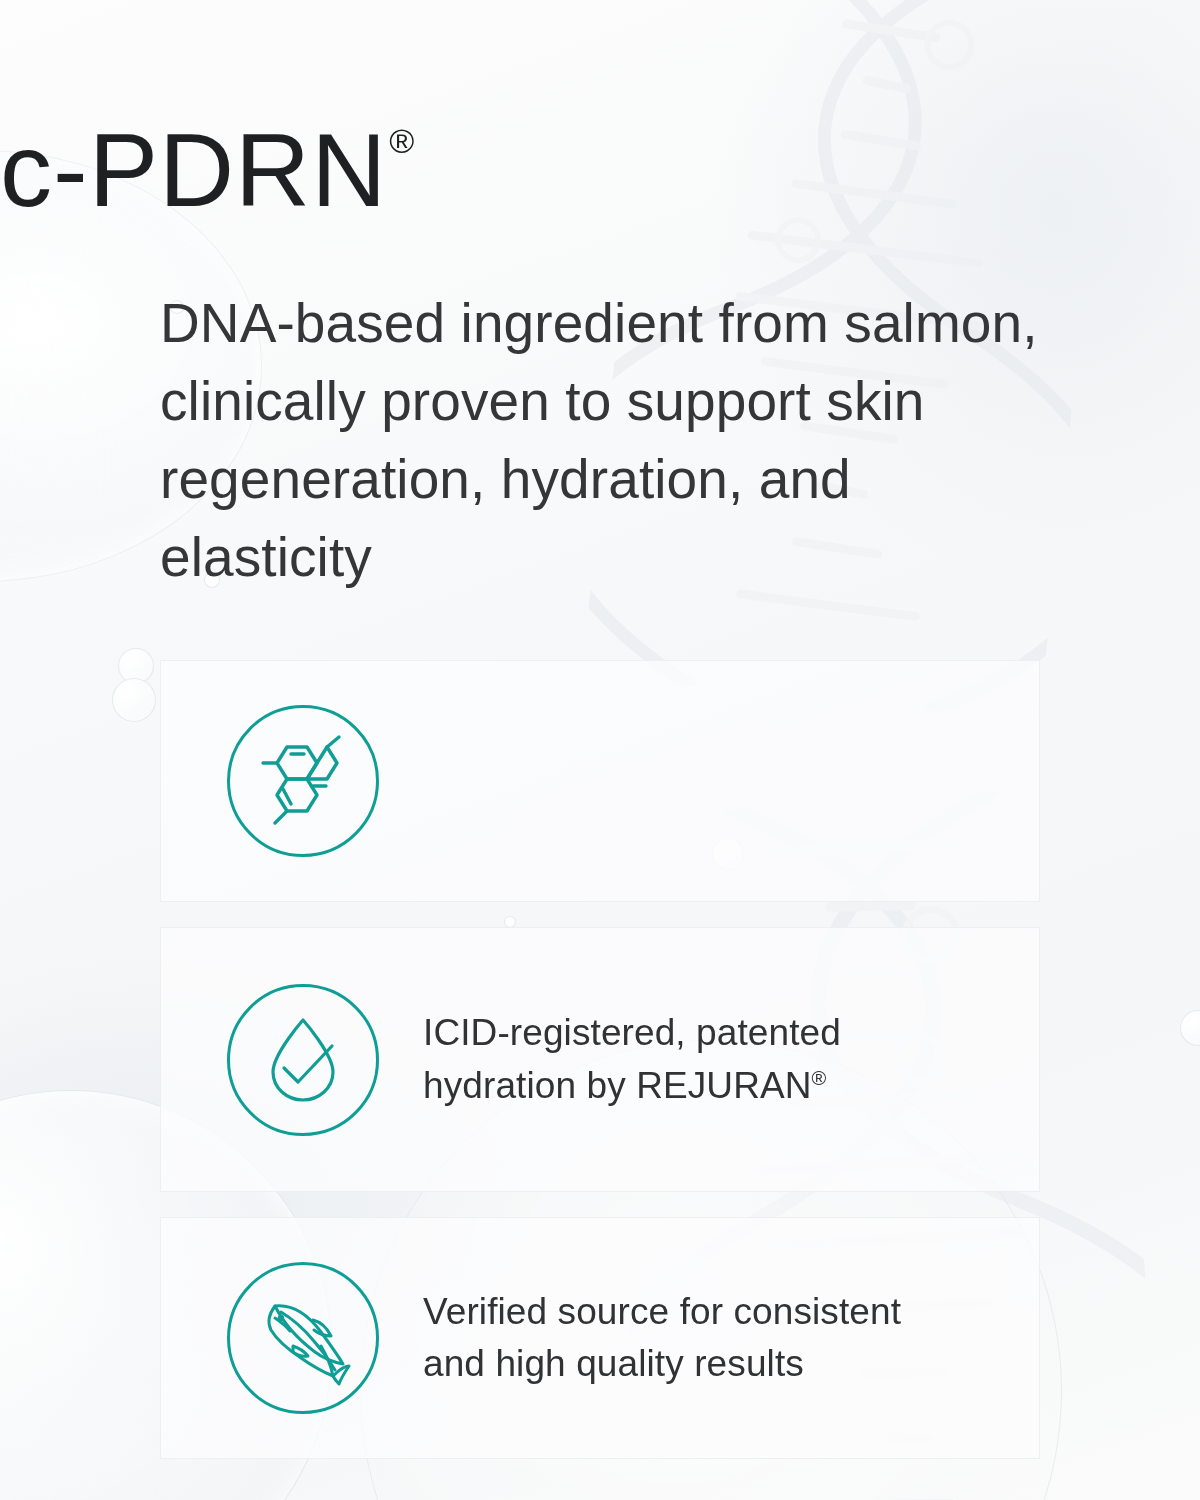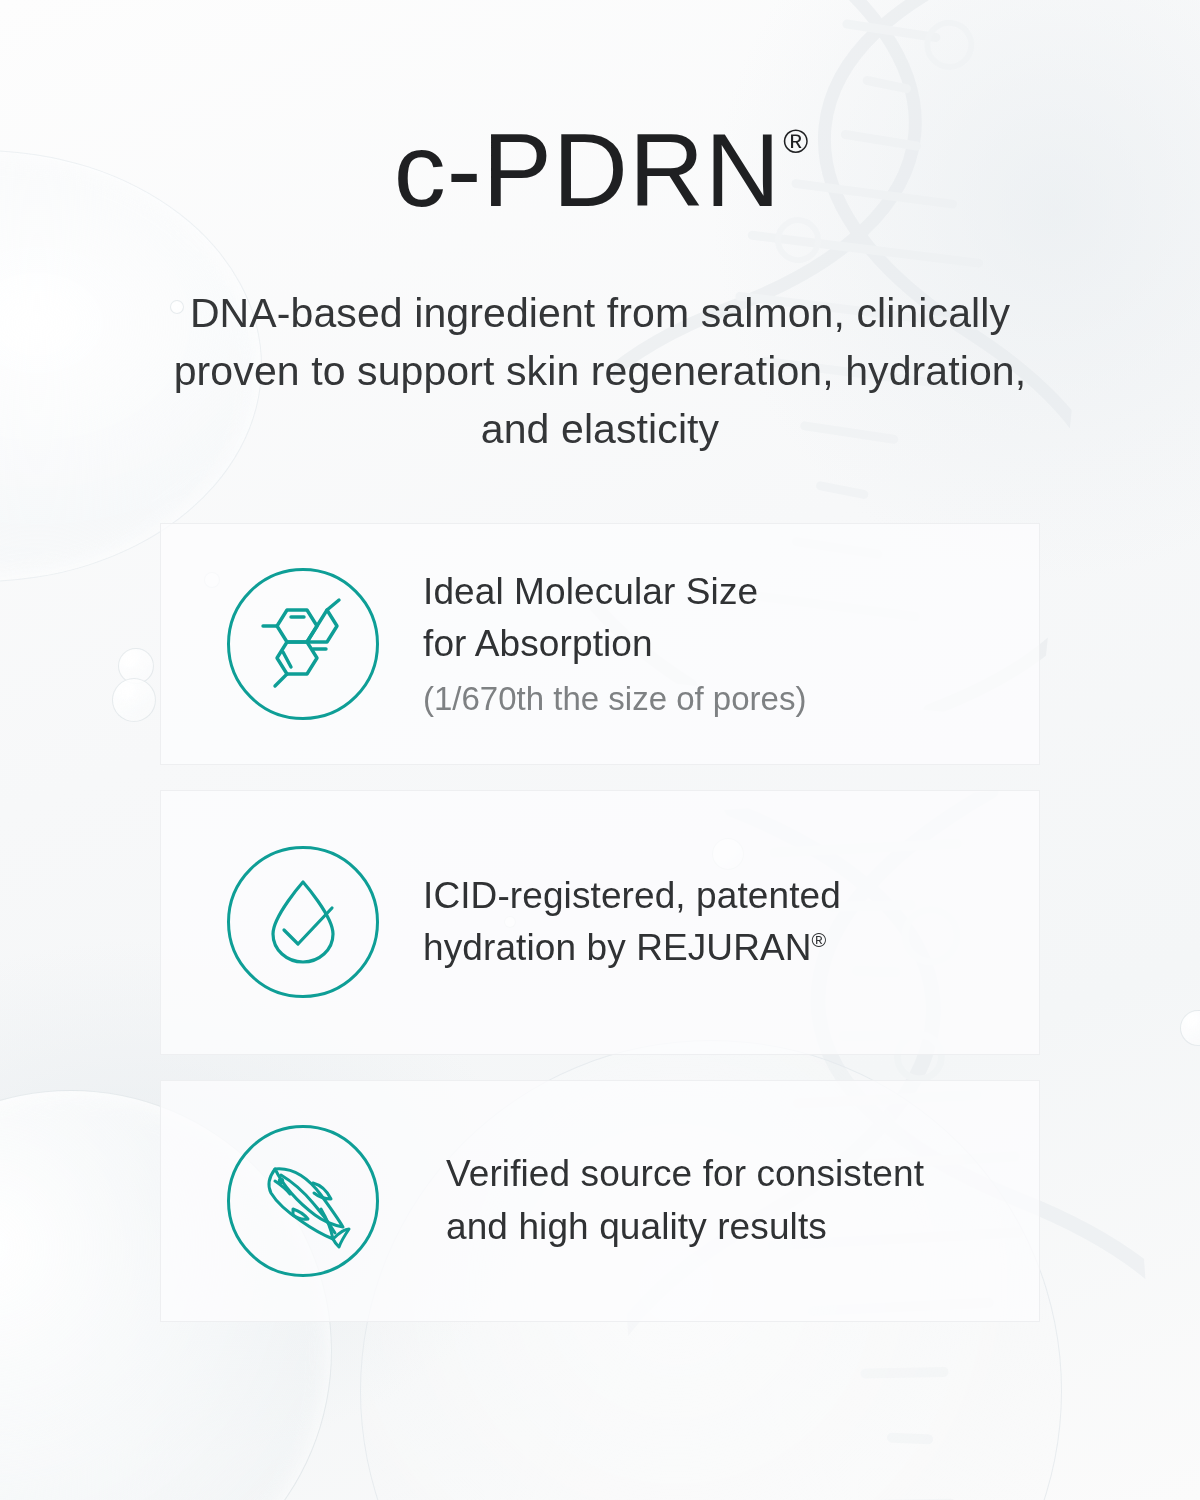--- a/index.html
+++ b/index.html
@@ -91,21 +91,20 @@
     border-radius: 50%;
     border: 1px solid rgba(228,233,236,0.8);
     background: radial-gradient(circle at 45% 35%, rgba(255,255,255,0.55) 0%, rgba(255,255,255,0) 70%);
   }
 
   
   .header {
     position: relative;
     z-index: 3;
     padding-top: 118px;
-    text-align: center;
   }
 
   .brand-title {
     font-size: 104px;
     font-weight: 400;
     letter-spacing: 1px;
     color: #1f2022;
     line-height: 1;
     display: inline-block;
     position: relative;
@@ -115,21 +114,21 @@
     vertical-align: top;
     position: relative;
     top: 6px;
     left: 2px;
     letter-spacing: 0;
   }
 
   .subtitle {
     margin: 62px auto 0;
     max-width: 880px;
-    font-size: 41px;
+    font-size: 55px;
     line-height: 1.42;
     font-weight: 400;
     color: #343638;
     letter-spacing: 0.1px;
   }
 
   
   .cards {
     position: relative;
     z-index: 3;
@@ -144,21 +143,21 @@
     position: relative;
     background: rgba(253,253,254,0.78);
     border: 1px solid #eeeff1;
     box-sizing: border-box;
     display: flex;
     align-items: center;
     padding: 0 34px;
   }
   .card-1 { height: 242px; }
   .card-2 { height: 265px; }
-  .card-3 { height: 242px; gap: 23px; }
+  .card-3 { height: 242px; }
 
   .icon-wrap {
     flex: 0 0 auto;
     width: 152px;
     height: 152px;
     margin-left: 32px;
     margin-right: 44px;
     display: flex;
     align-items: center;
     justify-content: center;
@@ -288,25 +287,20 @@
               <line x1="36" y1="82" x2="24" y2="94"></line>
             </g>
             <g stroke="#0E9E96" stroke-width="3.4" stroke-linecap="round">
               <line x1="40" y1="25" x2="53" y2="25"></line>
               <line x1="62" y1="57" x2="75" y2="57"></line>
               <line x1="32" y1="60" x2="40" y2="75"></line>
             </g>
           </svg>
         </div>
       </div>
-      <div class="card-text">
-        <div class="card-title"> Ideal Molecular Size
-for Absorption</div>
-        <div class="card-sub">(1/670th the size of pores)</div>
-      </div>
     </div>
 
     <div class="card card-2">
       <div class="icon-wrap">
         <div class="icon-circle">
           <svg width="100" height="100" viewBox="0 0 100 100" xmlns="http://www.w3.org/2000/svg">
             <g fill="none" stroke="#0E9E96" stroke-width="3.2" stroke-linecap="round" stroke-linejoin="round">
               <path d="M50 10 C 50 10, 80 44, 80 62 C 80 78, 66 90, 50 90 C 34 90, 20 78, 20 62 C 20 44, 50 10, 50 10 Z"></path>
               <polyline points="31,58 45,72 79,36"></polyline>
             </g>

